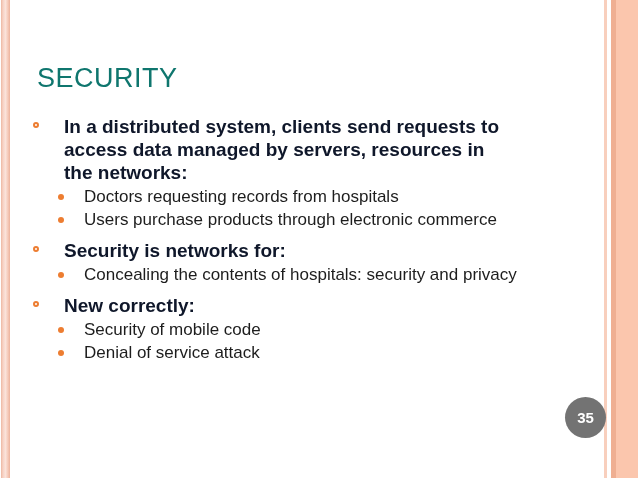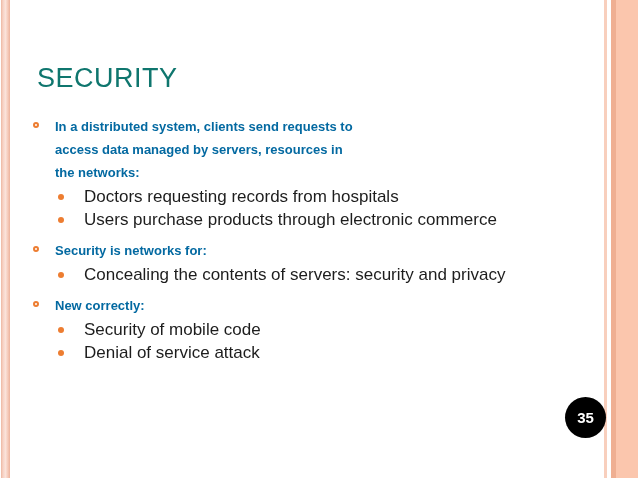--- a/index.html
+++ b/index.html
@@ -26,23 +26,23 @@
     font-size:27px; font-weight:400;
     color:#0f766e; letter-spacing:0.5px;
     white-space:nowrap;
   }
 
   
   .content { position:absolute; left:28px; top:113px; width:568px; }
   ul { list-style:none; }
   .l1-item { position:relative; }
   .l1-text {
-    margin-left:27px;
-    font-size:13px; font-weight:700; line-height:23px;
-    color:#0369a1; white-space:pre-line; padding-top:2px;
+    margin-left:36px;
+    font-size:19px; font-weight:700; line-height:23px;
+    color:#0f172a; white-space:pre-line; padding-top:2px;
   }
   .ring {
     position:absolute; left:5px; top:9px;
     width:6px; height:6px;
     border:2.5px solid #ed7d31; border-radius:50%;
     background:transparent;
   }
   .l2-list { margin:3px 0 8px 0; }
   .l2-item { position:relative; margin:0 0 4px 0; }
   .l2-text {
@@ -53,21 +53,21 @@
   .dot {
     position:absolute; left:30px; top:7px;
     width:6px; height:6px;
     background:#ed7d31; border-radius:50%;
   }
 
   
   .page-badge {
     position:absolute; left:565px; top:397px;
     width:41px; height:41px; border-radius:50%;
-    background:#000000;
+    background:#737373;
     color:#ffffff; font-size:15px; font-weight:700;
     display:flex; align-items:center; justify-content:center;
   }
 </style>
 </head>
 <body>
 
 <div class="stripe stripe-left"></div>
 <div class="stripe stripe-r1"></div>
 <div class="stripe stripe-r2"></div>
@@ -94,21 +94,21 @@
         </li>
       </ul>
     </li>
 
     <li class="l1-item">
       <span class="ring"></span>
       <div class="l1-text">Security is networks for:</div>
       <ul class="l2-list">
         <li class="l2-item">
           <span class="dot"></span>
-          <span class="l2-text">Concealing the contents of servers: security and privacy</span>
+          <span class="l2-text">Concealing the contents of hospitals: security and privacy</span>
         </li>
       </ul>
     </li>
 
     <li class="l1-item">
       <span class="ring"></span>
       <div class="l1-text">New correctly:</div>
       <ul class="l2-list">
         <li class="l2-item">
           <span class="dot"></span>

